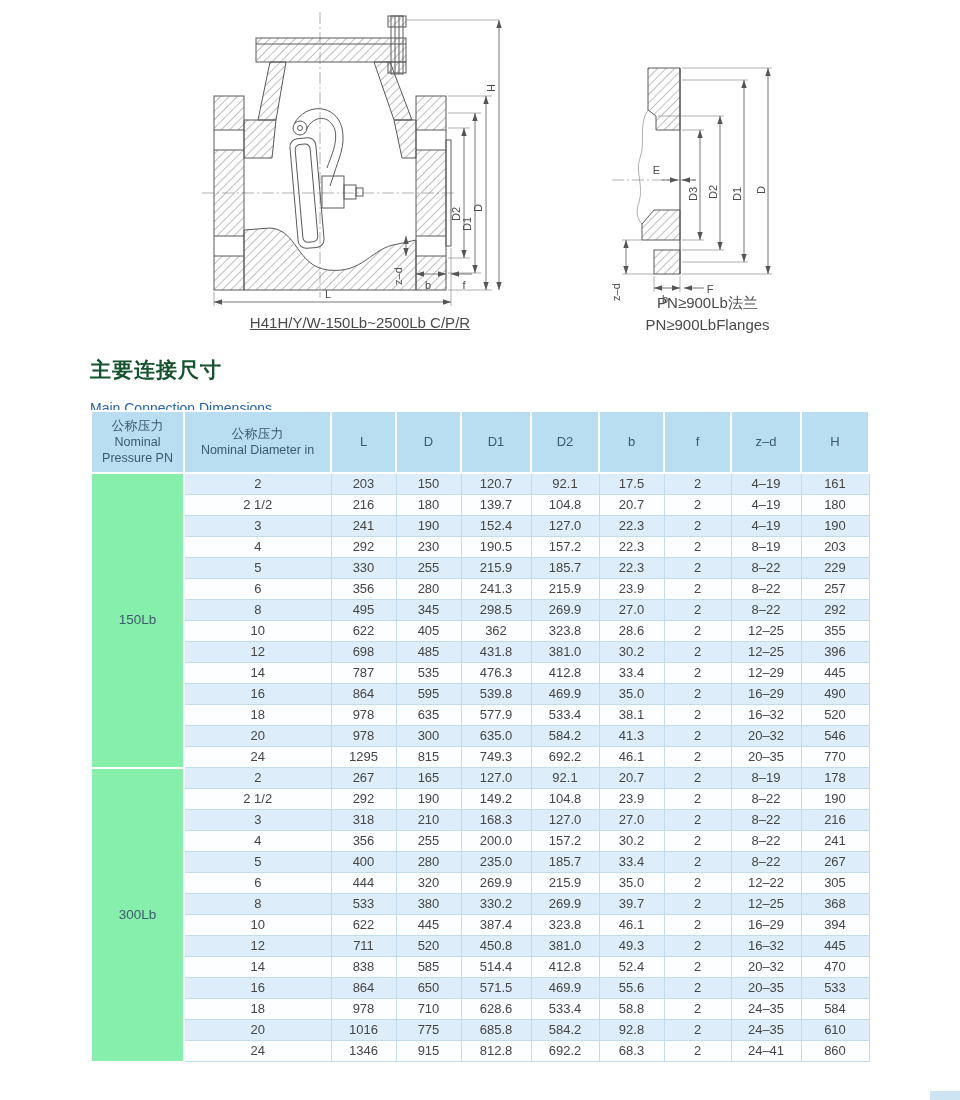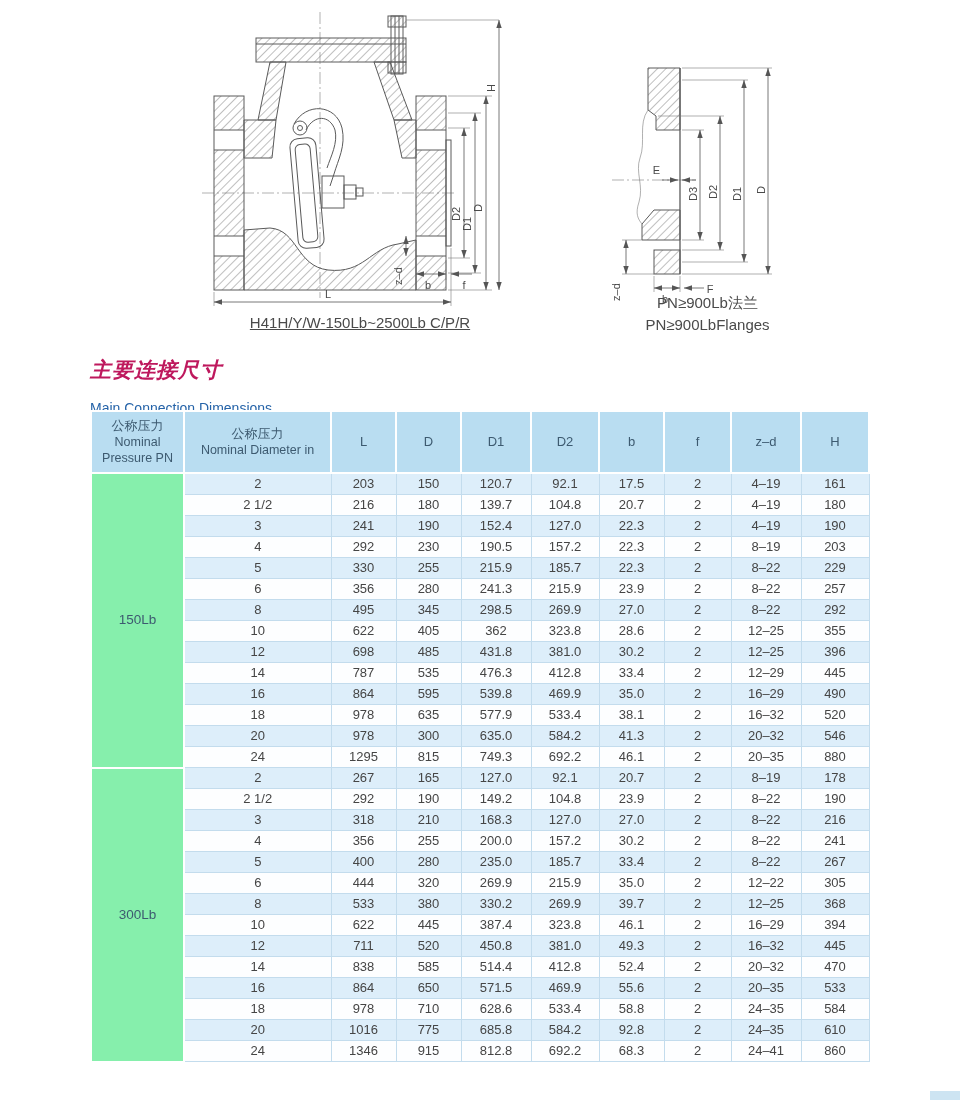--- a/index.html
+++ b/index.html
@@ -10,21 +10,21 @@
   .dwg-caption{position:absolute;color:#4a4a4a;font-size:15px;text-align:center;}
   .dwg-caption .line{line-height:22px;}
   svg .ol{stroke:#5a5a5a;fill:none;stroke-width:1;}
   svg .thick{stroke-width:1.3;}
   svg .ext{stroke:#7a7a7a;stroke-width:0.6;fill:none;}
   svg .dim{stroke:#555;stroke-width:0.8;fill:none;}
   svg .cl{stroke:#8f8f8f;stroke-width:0.7;stroke-dasharray:12 3 2 3;fill:none;}
   svg .dim-label{font-family:"Liberation Sans","DejaVu Sans",sans-serif;font-size:11px;fill:#4a4a4a;}
   
   .section-head{position:absolute;left:90px;top:358px;}
-  .section-head .zh{color:#be185d;font-size:21px;font-weight:bold;letter-spacing:1px;line-height:24px;font-style:italic;}
+  .section-head .zh{color:#14532d;font-size:21px;font-weight:bold;letter-spacing:1px;line-height:24px;}
   .section-head .en{color:#2563a8;font-size:14px;margin-top:18px;}
   
   table.dims{position:absolute;left:90px;top:410px;width:778px;border-collapse:collapse;table-layout:fixed;}
   table.dims th{background:#b9ddf1;color:#3d5a70;font-weight:normal;font-size:13px;
                 border:2px solid #ffffff;padding:6px 2px;line-height:16px;}
   table.dims th .en{font-size:12.5px;}
   table.dims td{border:1px solid #c3dced;color:#454545;font-size:13px;text-align:center;
                 height:20px;padding:0 2px;line-height:20px;}
   table.dims td.group-cell{background:#86efac;color:#3d5a70;border:2px solid #ffffff;font-size:13.5px;}
   table.dims tbody tr:nth-child(odd) td:not(.group-cell){background:#ddeefa;}
@@ -380,21 +380,21 @@
         </tr>
         <tr>
           <td>24</td>
           <td>1295</td>
           <td>815</td>
           <td>749.3</td>
           <td>692.2</td>
           <td>46.1</td>
           <td>2</td>
           <td>20–35</td>
-          <td>880</td>
+          <td>770</td>
         </tr>
         <tr>
           <td rowspan="14" class="group-cell">300Lb</td>
           <td>2</td>
           <td>267</td>
           <td>165</td>
           <td>127.0</td>
           <td>92.1</td>
           <td>20.7</td>
           <td>2</td>

